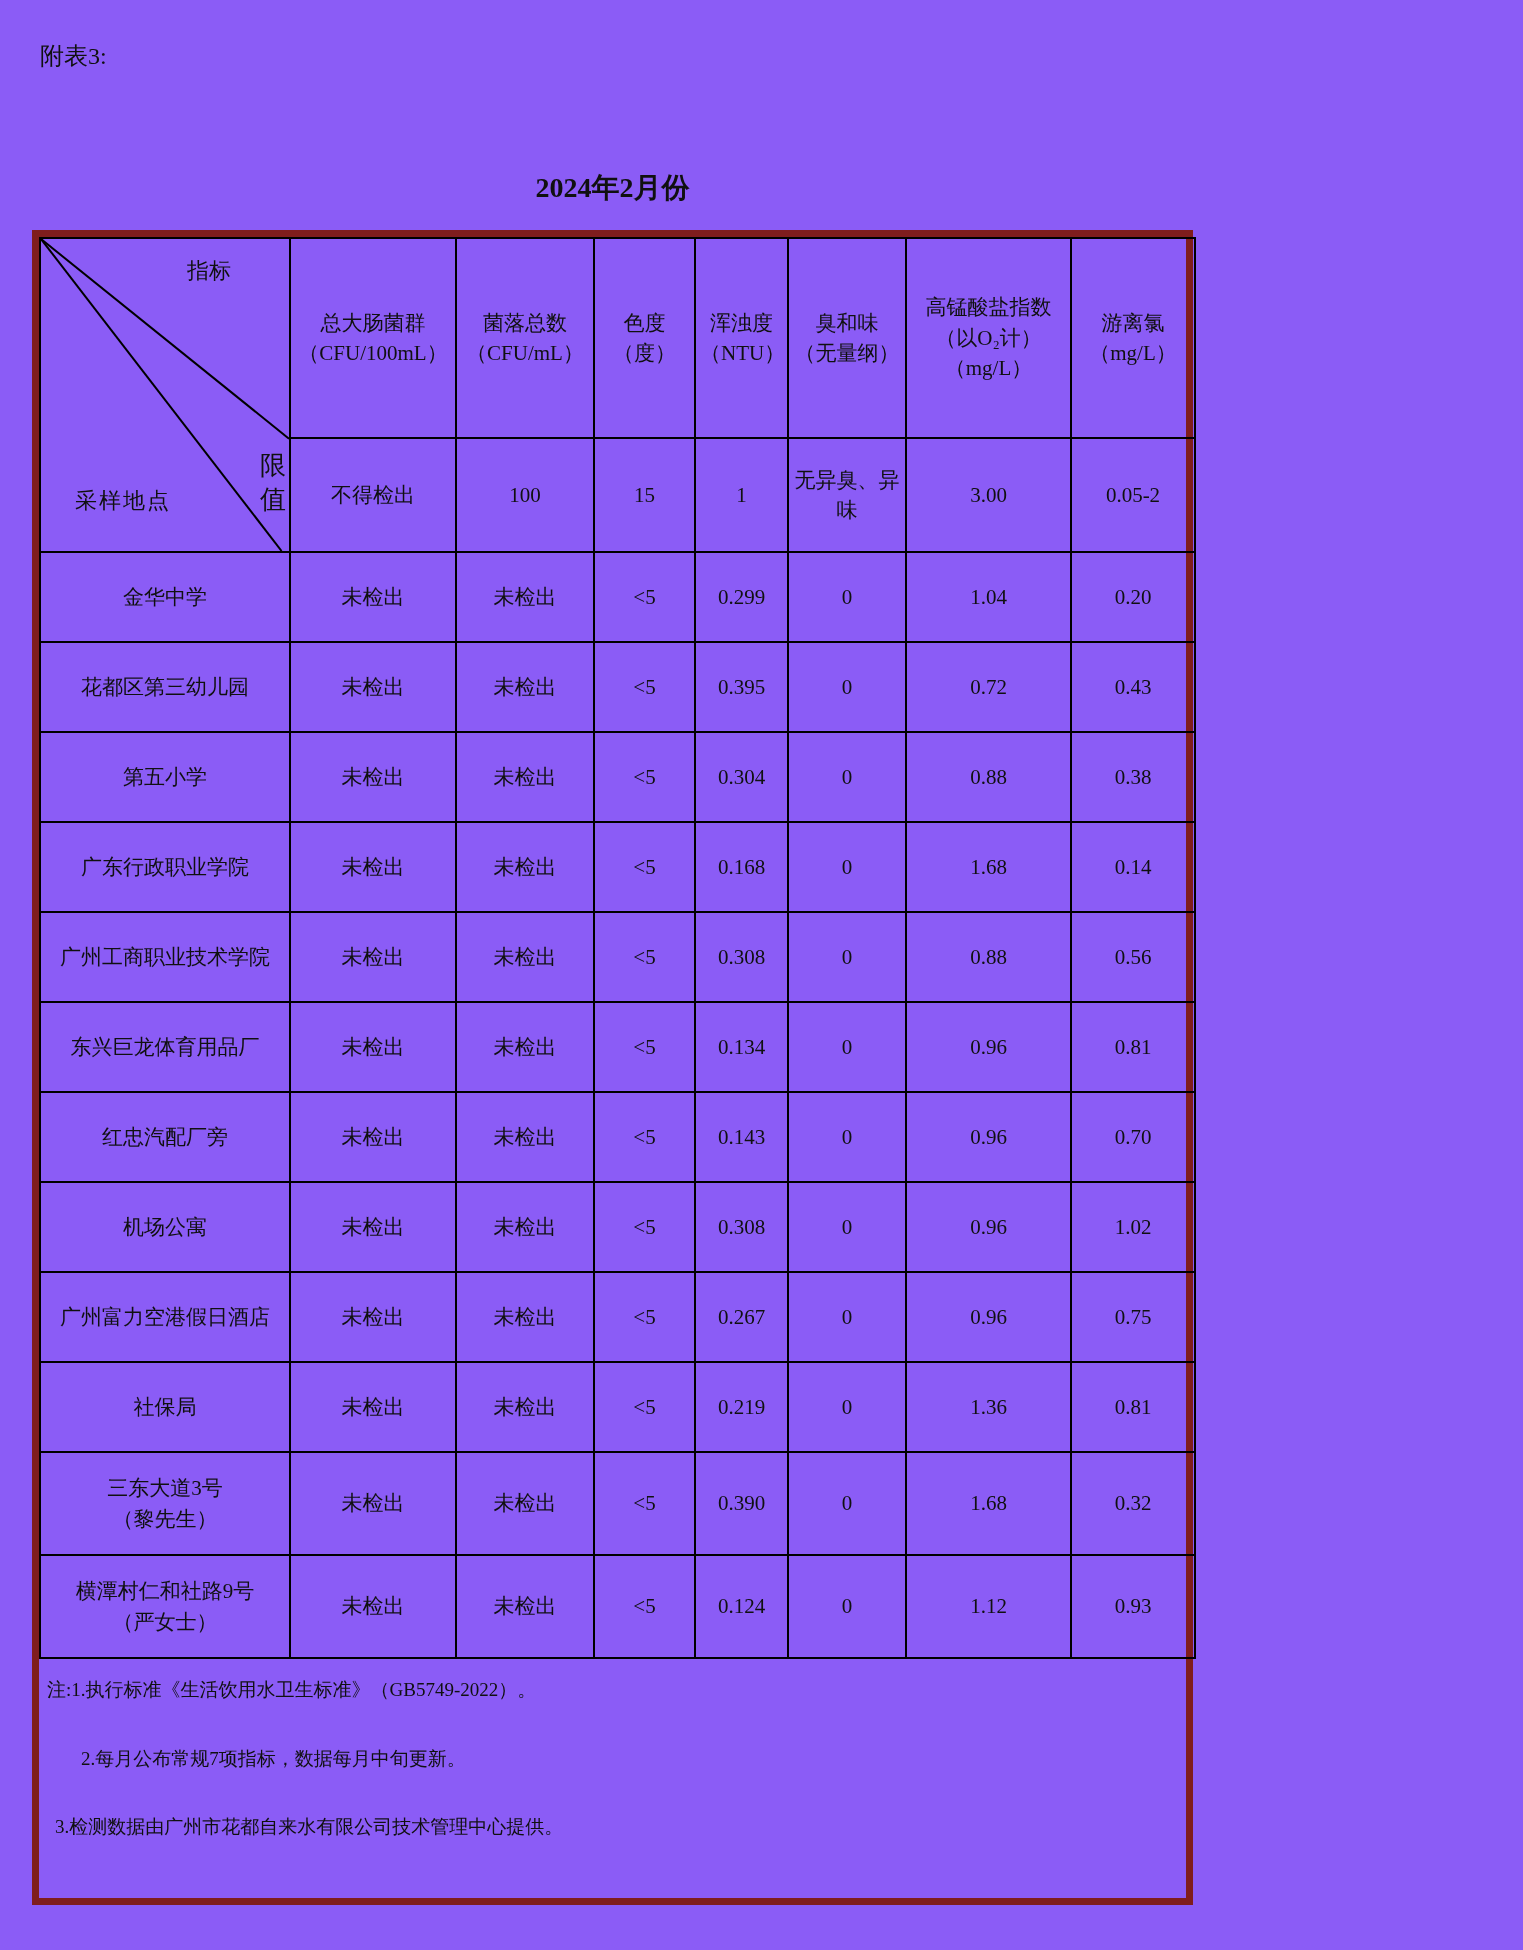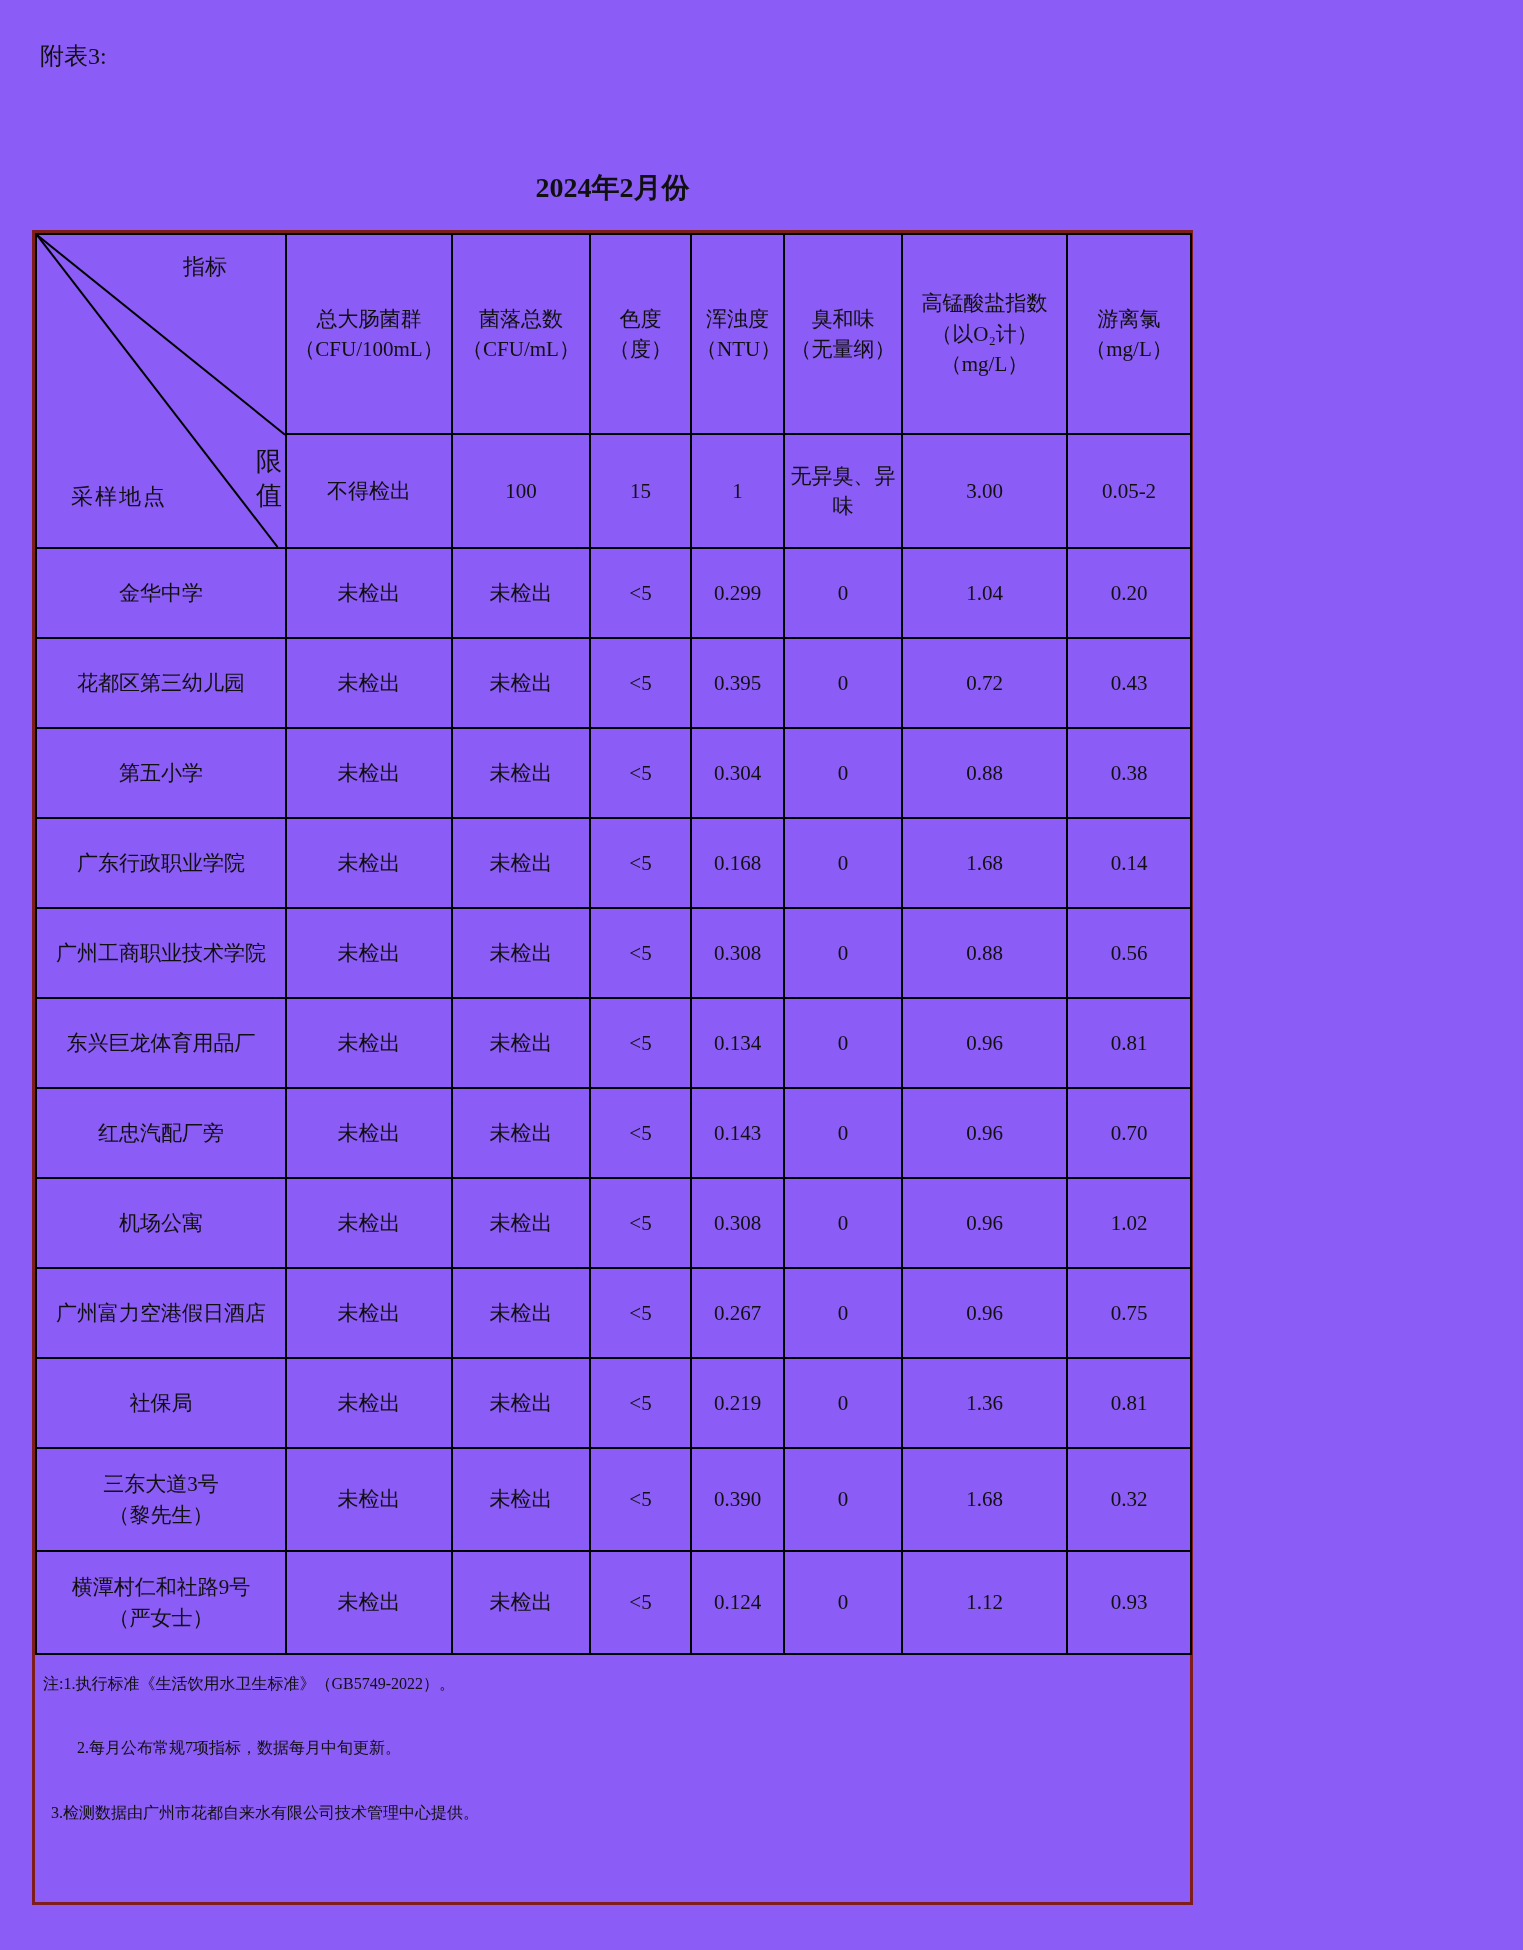--- a/index.html
+++ b/index.html
@@ -8,35 +8,35 @@
     position:relative; width:1523px; height:1950px; background:#8b5cf6;
     font-family:"Liberation Serif","DejaVu Serif","DejaVu Sans",serif; color:#101010;
     overflow:hidden;
   }
   .annex { position:absolute; left:40px; top:40px; font-size:24px; }
   .title { position:absolute; left:32px; top:93px; width:1161px; text-align:center;
            font-size:29px; font-weight:bold; letter-spacing:1px; }
   .subtitle { position:absolute; left:32px; top:169px; width:1161px; text-align:center;
               font-size:28px; font-weight:bold; }
   .table-frame { position:absolute; left:32px; top:230px; width:1161px; height:1675px;
-                 border:3px solid #7f1d1d; }
+                 border:7px solid #7f1d1d; }
   table { width:100%; border-collapse:collapse; table-layout:fixed; }
   th,td { border:2px solid #000; text-align:center; vertical-align:middle;
           font-size:21px; font-weight:normal; padding:2px 4px; line-height:1.45; }
   thead tr.hrow  { height:200px; }
   thead tr.lrow  { height:114px; }
   tbody tr       { height:90px; }
   tbody tr:nth-child(11), tbody tr:nth-child(12) { height:103px; }
   th.corner { position:relative; padding:0; }
   .corner-svg { position:absolute; left:0; top:0; width:100%; height:100%; display:block; }
   .lbl-indicator { position:absolute; top:16px;  left:146px; font-size:22px; }
   .lbl-location  { position:absolute; top:246px; left:34px;  font-size:22px; letter-spacing:2px; }
   .lbl-limit     { position:absolute; top:210px; right:3px; width:26px; font-size:26px;
                    line-height:1.3; word-break:break-all; }
-  .notes { padding:18px 8px 0 8px; font-size:16px; line-height:1.4; }
+  .notes { padding:18px 8px 0 8px; font-size:19px; line-height:1.4; }
   .note   { margin-bottom:42px; }
   .note-2 { margin-left:34px; }
   .note-3 { margin-left:8px; }
 </style>
 </head>
 <body>
 
 <div class="page">
 
   <div class="annex">附表3:</div>

